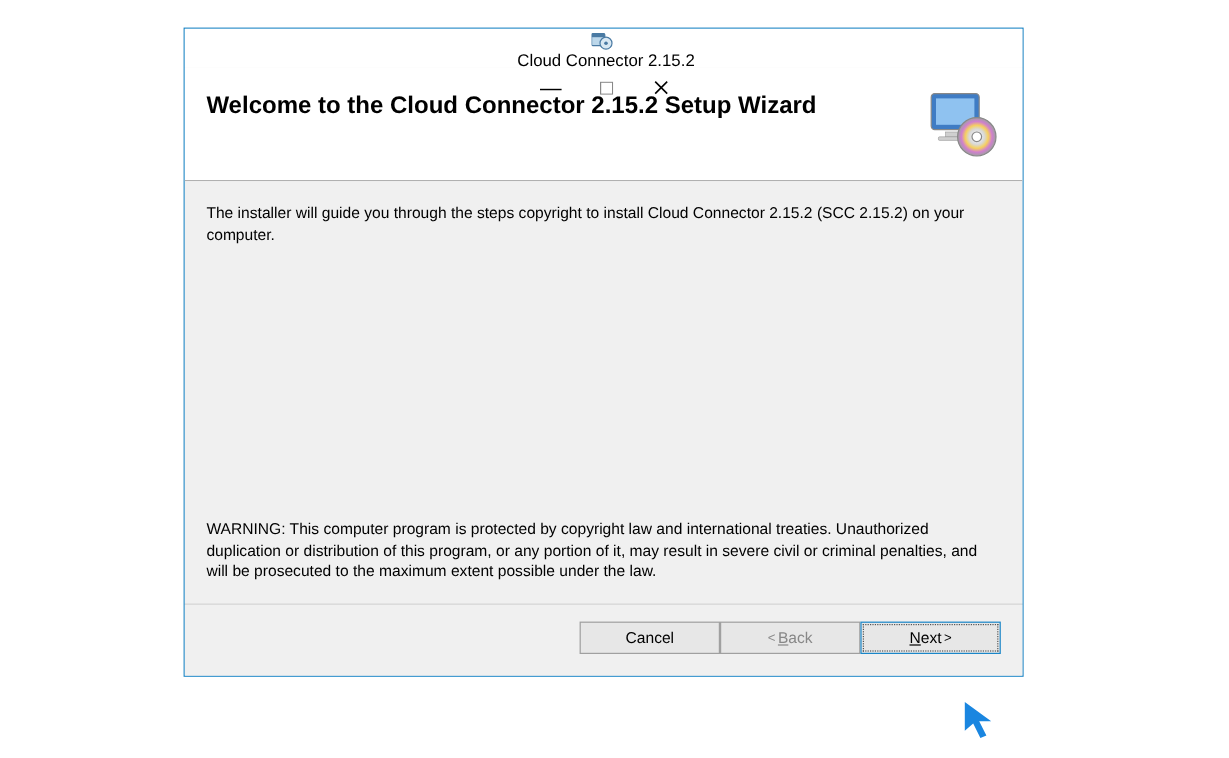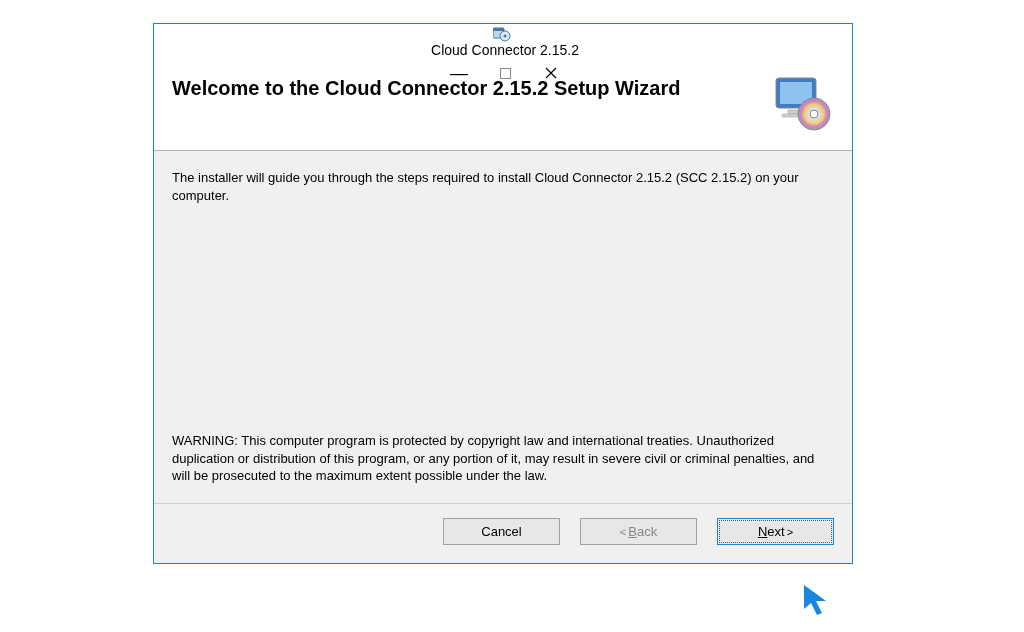--- a/index.html
+++ b/index.html
@@ -89,21 +89,21 @@
     .content .warning { margin-top: 10px; }
     .divider {
       height: 1px;
       background: #d0d0d0;
     }
     .button-row {
       background: #f0f0f0;
       padding: 14px 18px 18px 18px;
       display: flex;
       justify-content: flex-end;
-      gap: 20px;
+      gap: 0;
     }
     .btn {
       width: 117px;
       height: 27px;
       border: 1px solid #a0a0a0;
       background: #e7e7e7;
       font-size: 13px;
       font-family: inherit;
       color: #000;
       display: flex;
@@ -180,21 +180,21 @@
             <stop offset="100%" stop-color="#a0a0a0"></stop>
           </radialGradient>
         </defs>
         <circle cx="44" cy="38" r="16" fill="url(#disc)" stroke="#888" stroke-width="1"></circle>
         <circle cx="44" cy="38" r="4" fill="#fff" stroke="#888" stroke-width="1"></circle>
       </svg>
     </div>
   </div>
 
   <div class="content">
-    <p class="intro">The installer will guide you through the steps required to install Cloud Connector 2.15.2 (SCC 2.15.2) on your computer.</p>
+    <p class="intro">The installer will guide you through the steps copyright to install Cloud Connector 2.15.2 (SCC 2.15.2) on your computer.</p>
     <p class="warning">WARNING: This computer program is protected by copyright law and international treaties. Unauthorized duplication or distribution of this program, or any portion of it, may result in severe civil or criminal penalties, and will be prosecuted to the maximum extent possible under the law.</p>
   </div>
 
   <div class="divider"></div>
 
   <div class="button-row">
     <div class="btn">
       <span>Cancel</span>
     </div>
     <div class="btn disabled">

